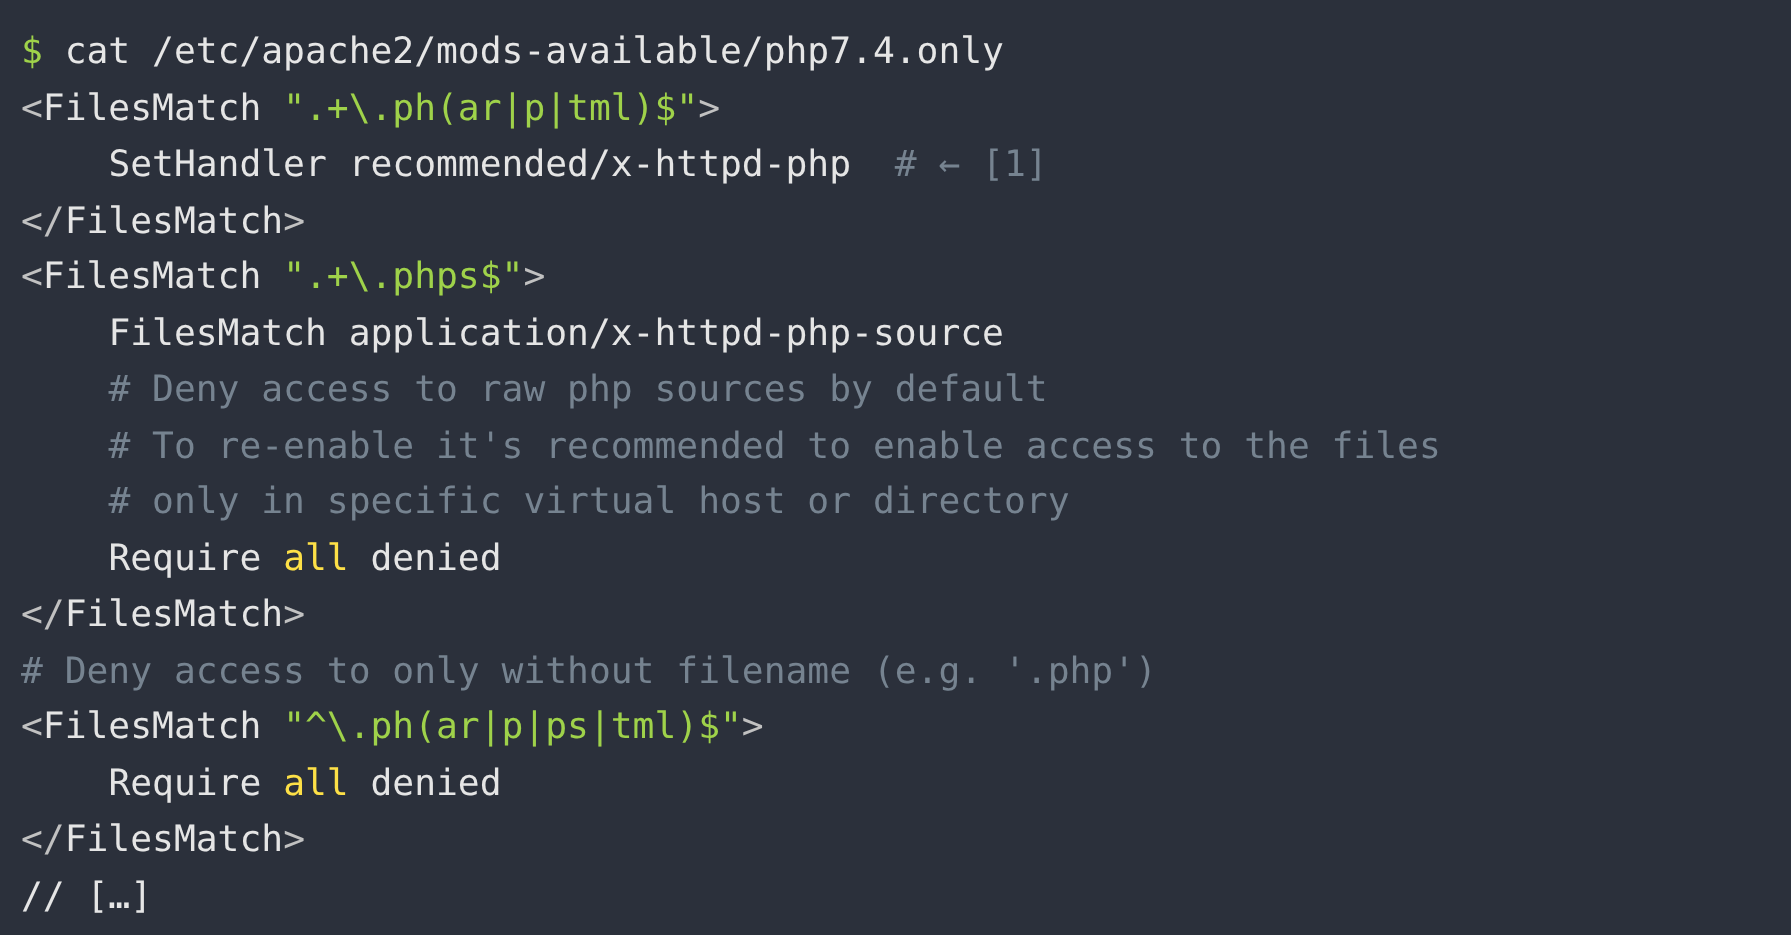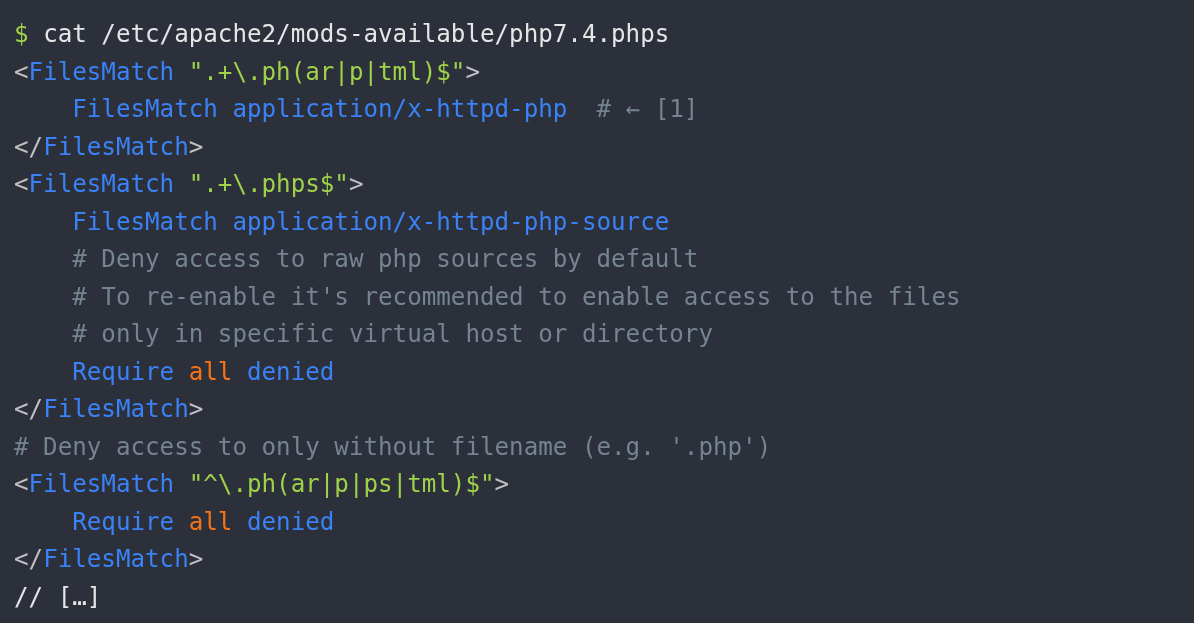--- a/index.html
+++ b/index.html
@@ -12,34 +12,34 @@
     font-size: 24.2px;
     line-height: 1.55;
     color: #e6e6e6;
     overflow: hidden;
   }
   pre.code {
     margin: 0;
     padding: 16px 14px 14px 14px;
     white-space: pre;
   }
-  .k  { color: #3b82f6; }          
+  .k  { color: #e5e5e5; }          
   .p  { color: #c1c1c1; }          
   .s  { color: #9fd24a; }          
   .c  { color: #768390; }          
-  .kw { color: #f97316; }          
+  .kw { color: #fde047; }          
   .pr { color: #9fd24a; }          
   .pl { color: #e6e6e6; }          
 </style>
 </head>
 <body>
 
-<pre class="code"><span><span class="pr">$ </span><span class="pl">cat /etc/apache2/mods-available/php7.4.phps</span></span>
+<pre class="code"><span><span class="pr">$ </span><span class="pl">cat /etc/apache2/mods-available/php7.4.only</span></span>
 <span><span class="p">&lt;</span><span class="k">FilesMatch</span><span class="pl"> </span><span class="s">".+\.ph(ar|p|tml)$"</span><span class="p">&gt;</span></span>
-<span><span class="pl">    </span><span class="k">FilesMatch application/x-httpd-php</span><span class="pl">  </span><span class="c"># ← [1]</span></span>
+<span><span class="pl">    </span><span class="k">SetHandler recommended/x-httpd-php</span><span class="pl">  </span><span class="c"># ← [1]</span></span>
 <span><span class="p">&lt;/</span><span class="k">FilesMatch</span><span class="p">&gt;</span></span>
 <span><span class="p">&lt;</span><span class="k">FilesMatch</span><span class="pl"> </span><span class="s">".+\.phps$"</span><span class="p">&gt;</span></span>
 <span><span class="pl">    </span><span class="k">FilesMatch application/x-httpd-php-source</span></span>
 <span><span class="pl">    </span><span class="c"># Deny access to raw php sources by default</span></span>
 <span><span class="pl">    </span><span class="c"># To re-enable it's recommended to enable access to the files</span></span>
 <span><span class="pl">    </span><span class="c"># only in specific virtual host or directory</span></span>
 <span><span class="pl">    </span><span class="k">Require </span><span class="kw">all</span><span class="k"> denied</span></span>
 <span><span class="p">&lt;/</span><span class="k">FilesMatch</span><span class="p">&gt;</span></span>
 <span><span class="c"># Deny access to only without filename (e.g. '.php')</span></span>
 <span><span class="p">&lt;</span><span class="k">FilesMatch</span><span class="pl"> </span><span class="s">"^\.ph(ar|p|ps|tml)$"</span><span class="p">&gt;</span></span>

